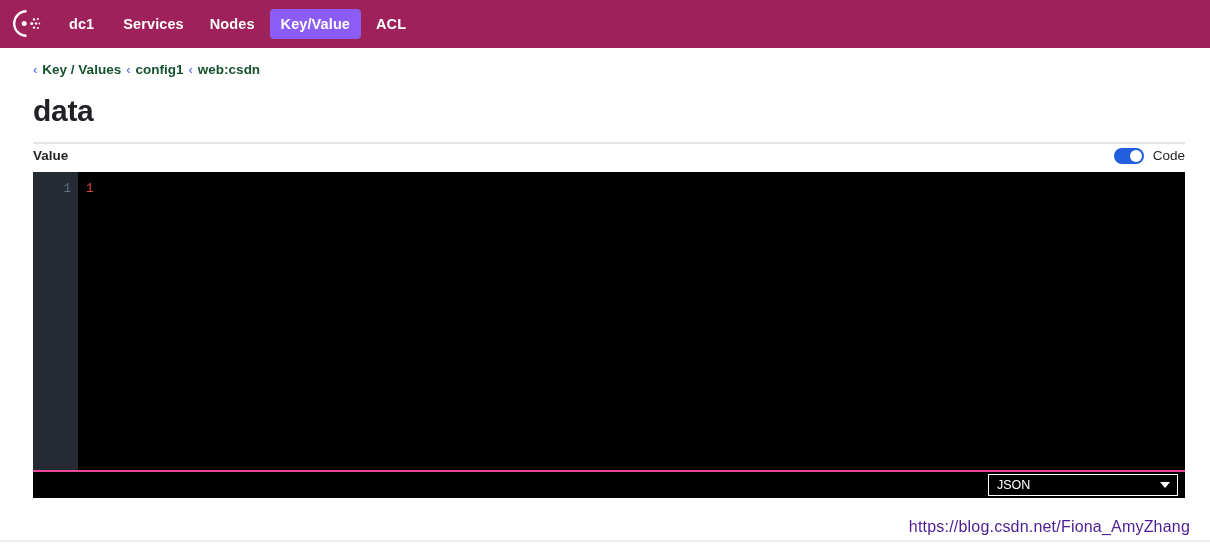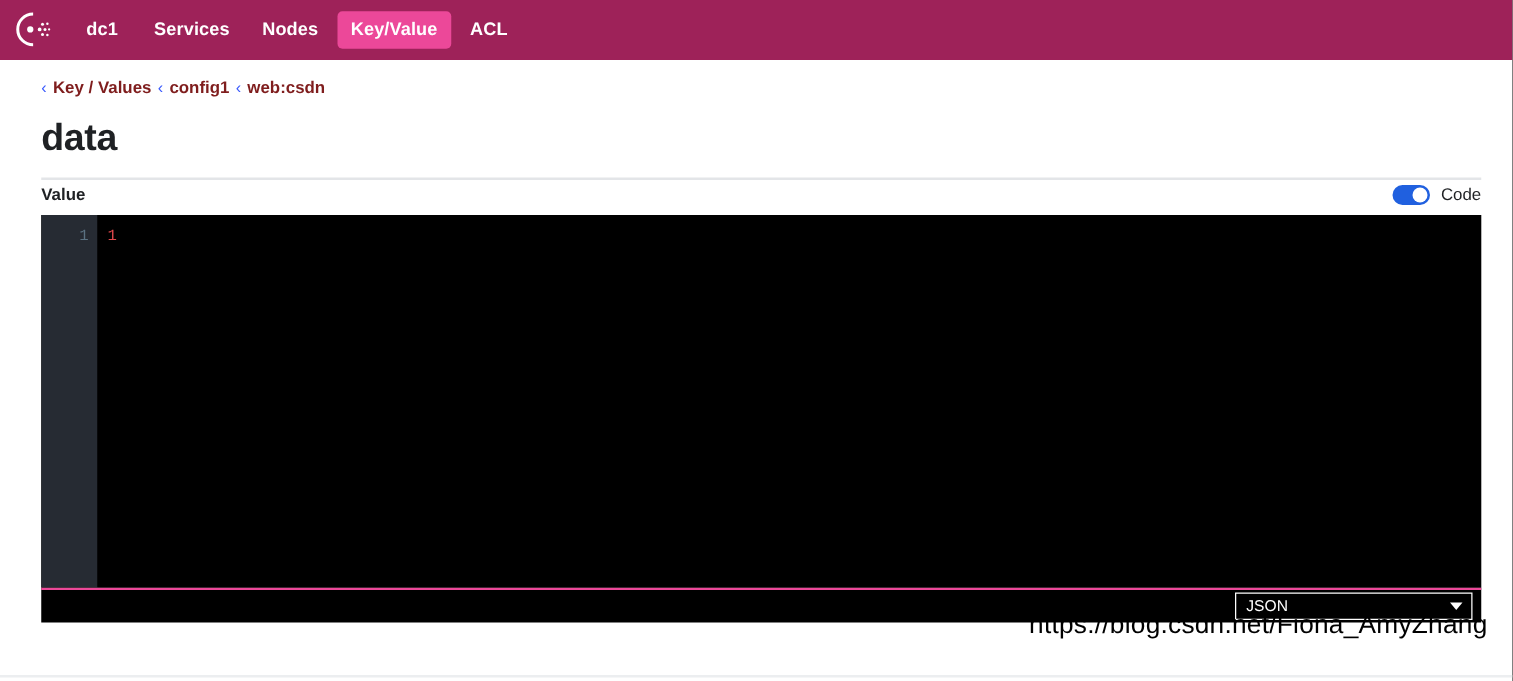--- a/index.html
+++ b/index.html
@@ -44,21 +44,21 @@
     padding: 7px 11px;
     border-radius: 4px;
     white-space: nowrap;
     cursor: pointer;
     letter-spacing: 0.1px;
   }
   .nav-item.datacenter {
     padding-right: 14px;
   }
   .nav-item.active {
-    background: #ec4899;
+    background: #8b5cf6;
   }
 
   
   .page {
     padding: 0 25px 0 33px;
   }
 
   .breadcrumb {
     margin-top: 15px;
     font-size: 13.5px;
@@ -68,21 +68,21 @@
     align-items: center;
     gap: 5px;
     line-height: 1;
   }
   .crumb-sep {
     color: #3b5bfd;
     font-weight: normal;
     font-size: 13px;
   }
   .crumb-link {
-    color: #7f1d1d;
+    color: #14532d;
     text-decoration: none;
     cursor: pointer;
   }
 
   .page-title {
     font-size: 30px;
     font-weight: bold;
     color: #1f2124;
     margin: 17px 0 0 0;
     letter-spacing: -0.3px;
@@ -203,23 +203,23 @@
     width: 0; height: 0;
     border-left: 5px solid transparent;
     border-right: 5px solid transparent;
     border-top: 6px solid #ffffff;
   }
 
   
   .watermark {
     position: absolute;
     right: 20px;
-    top: 488px;
-    font-size: 21px;
-    color: #000000;
+    top: 518px;
+    font-size: 16px;
+    color: #4c1d95;
     font-family: "Liberation Sans", sans-serif;
     white-space: nowrap;
     letter-spacing: 0.2px;
   }
   .bottom-rule {
     position: absolute;
     left: 0;
     top: 540px;
     width: 1210px;
     height: 2px;

